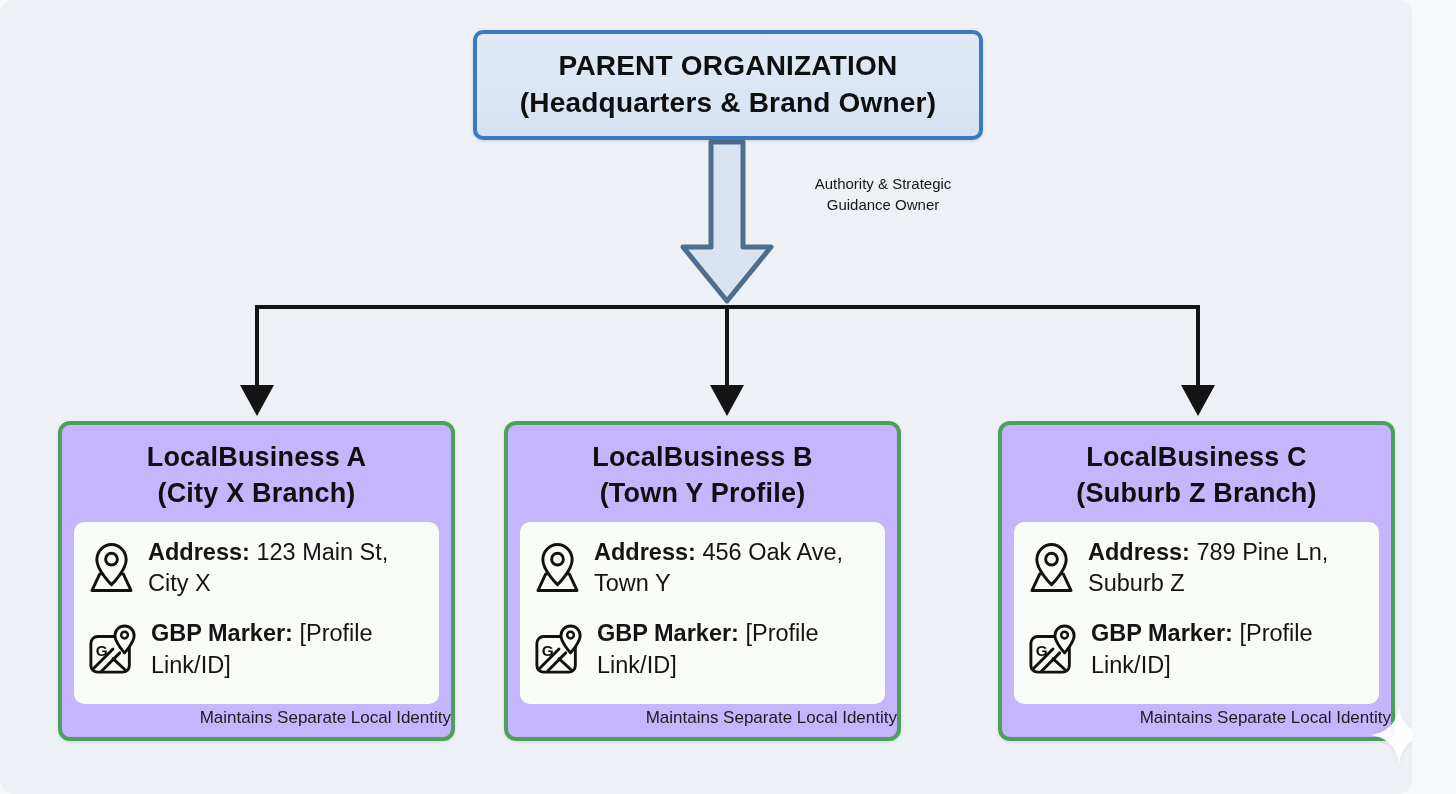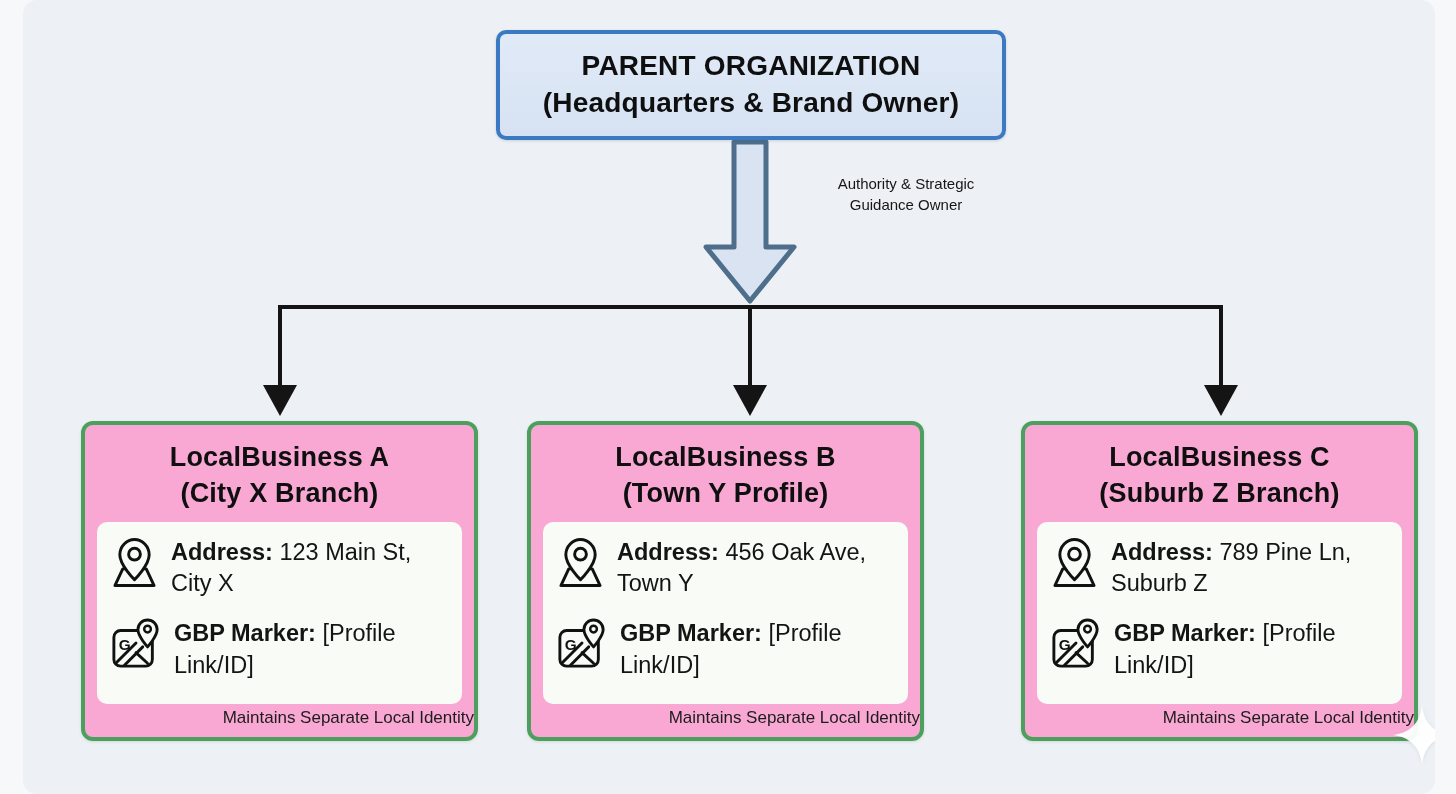--- a/index.html
+++ b/index.html
@@ -1,19 +1,19 @@
 <!DOCTYPE html>
 <html><head>
 <meta charset="utf-8">
 <style>
   html,body{margin:0;padding:0;background:#f7f8fa;}
   .canvas{
     position:relative;width:1412px;height:794px;overflow:hidden;
     background:#edf1f5;border-radius:14px;
-    font-family:"Liberation Sans","DejaVu Sans",sans-serif;color:#121212;margin-left:23px;
+    font-family:"Liberation Sans","DejaVu Sans",sans-serif;color:#121212;
     -webkit-font-smoothing:antialiased;
   }
   svg{display:block;}
   .connector-layer{position:absolute;left:0;top:0;z-index:0;pointer-events:none;}
 
   
   .parent-box{
     position:absolute;left:473px;top:30px;width:510px;height:110px;
     box-sizing:border-box;border:4px solid #3b7ac3;border-radius:10px;
     background:linear-gradient(180deg,#e1eaf7 0%,#d6e2f3 100%);
@@ -24,33 +24,33 @@
 
   
   .flow-label{
     position:absolute;left:756px;top:173px;width:254px;z-index:2;
     font-size:15px;line-height:1.4;text-align:center;color:#161616;
   }
 
   
   .branch{
     position:absolute;top:421px;width:397px;height:320px;box-sizing:border-box;
-    border:4px solid #4d9f5e;border-radius:12px;background:#f9a8d4;z-index:2;
+    border:4px solid #4d9f5e;border-radius:12px;background:#c4b5fd;z-index:2;
     box-shadow:0 1px 3px rgba(50,90,60,0.15);
   }
   .branch.a{left:58px;} .branch.b{left:504px;} .branch.c{left:998px;}
   .branch-title{
     padding-top:15px;font-size:27px;font-weight:bold;text-align:center;
     line-height:1.33;color:#0f0f0f;letter-spacing:.2px;
   }
   .panel{
     margin:10px 12px 0 12px;height:182px;box-sizing:border-box;
     background:#f9fbf7;border-radius:10px;padding:15px 12px 14px 14px;
   }
-  .row{display:flex;align-items:flex-start;gap:13px;}
+  .row{display:flex;align-items:center;gap:13px;}
   .row + .row{margin-top:19px;}
   .row-icon{flex:none;}
   .row-text{margin:0;font-size:23.5px;line-height:1.33;color:#141414;}
   .row-text b{font-weight:bold;}
   .branch-footer{
     position:absolute;left:0;right:0;bottom:9px;text-align:right;
     font-size:17px;font-weight:500;color:#1c1c1c;
   }
 
   .sparkle{position:absolute;left:1368px;top:704px;z-index:3;filter:drop-shadow(0 1px 2px rgba(0,0,0,.08));}

